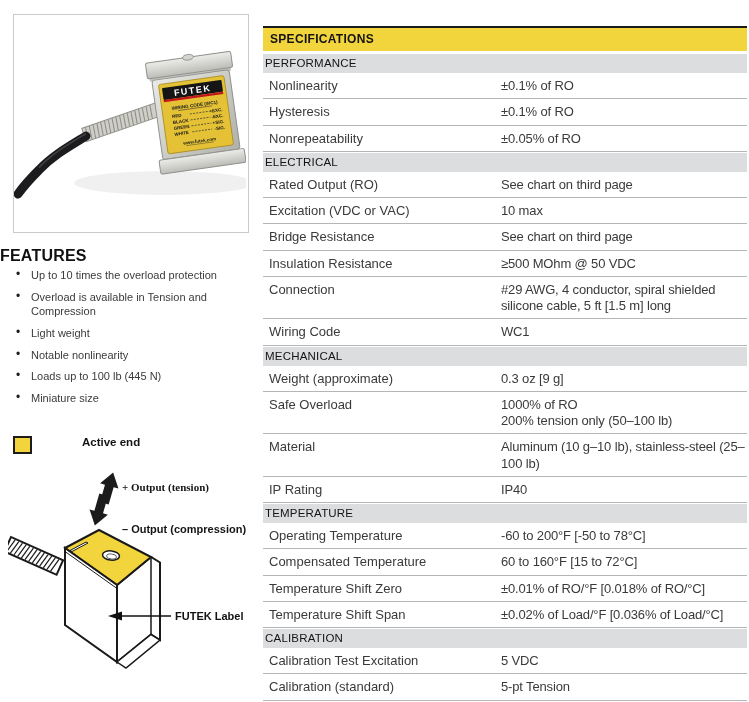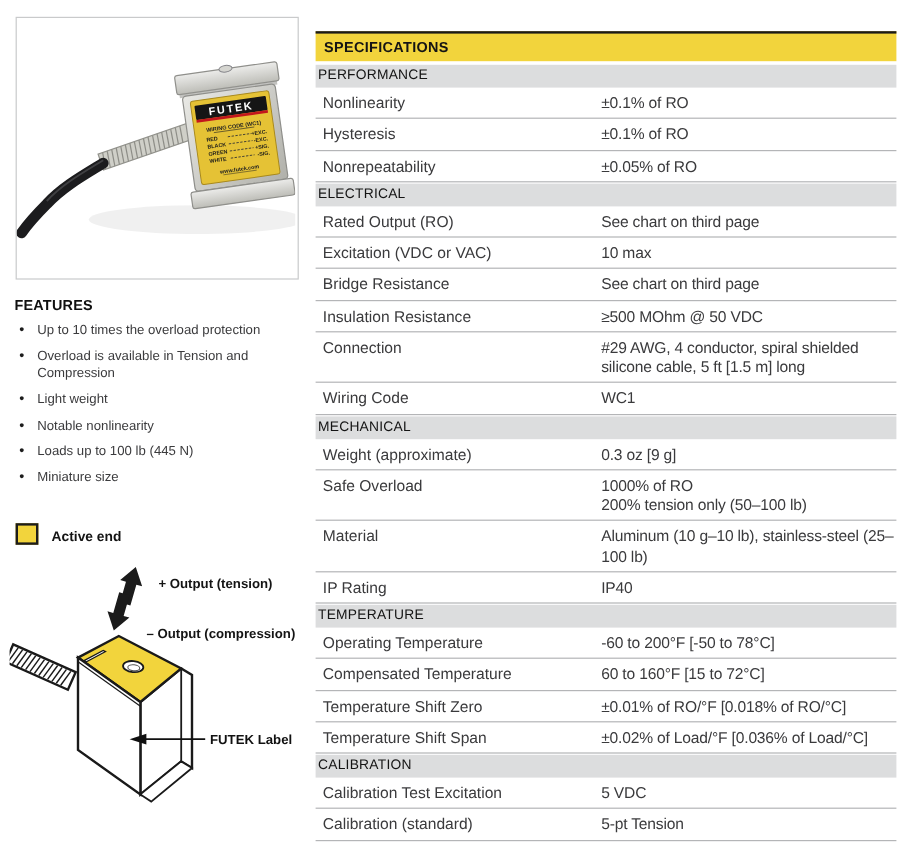--- a/index.html
+++ b/index.html
@@ -7,32 +7,32 @@
     width:749px;height:702px;background:#ffffff;position:relative;overflow:hidden;
     font-family:"Liberation Sans",sans-serif;
     -webkit-font-smoothing:antialiased;
   }
   .abs{position:absolute;}
 
   
   .photo-box{left:13px;top:14px;width:234px;height:217px;border:1px solid #c9cacb;background:#fff;}
   .photo-box svg{display:block;}
 
-  .features-title{left:12px;top:247px;font-size:12px;font-weight:bold;color:#101010;letter-spacing:.2px;}
+  .features-title{left:0;top:247px;font-size:16px;font-weight:bold;color:#101010;letter-spacing:.2px;}
   .features-list{left:12px;top:268px;width:230px;margin:0;padding:0;list-style:none;}
   .feature-item{position:relative;padding-left:19px;margin-bottom:7px;font-size:11px;line-height:1.33;color:#3b3b3d;}
   .feature-item::before{content:"•";position:absolute;left:4px;top:-1px;font-size:12px;color:#1d1d1d;}
 
-  .legend{left:13px;top:436px;display:flex;align-items:flex-end;}
+  .legend{left:13px;top:436px;display:flex;align-items:flex-start;gap:39px;}
   .legend-swatch{width:19px;height:18px;background:var(--accent-yellow,#F2D43C);border:2px solid #1c1c1c;box-sizing:border-box;}
   .legend-label{margin-left:11px;font-size:11.5px;font-weight:bold;color:#141414;}
 
   .output-arrow{left:85px;top:469px;}
   .output-label{font-size:11px;font-weight:bold;color:#141414;white-space:nowrap;}
-  .tension-label{left:132px;top:481px;}
+  .tension-label{left:122px;top:481px;font-family:Liberation Serif, serif;}
   .compression-label{left:122px;top:498px;margin-top:25px;}
 
   .drawing{left:8px;top:524px;}
 
   
   .spec{left:263px;top:26px;width:484px;}
   .spec-title{
     border-top:2.5px solid #1a1a1a;background:var(--accent-yellow,#F2D43C);
     font-weight:bold;font-size:12px;color:#141414;padding:4px 8px 5px 7px;letter-spacing:.3px;
   }

